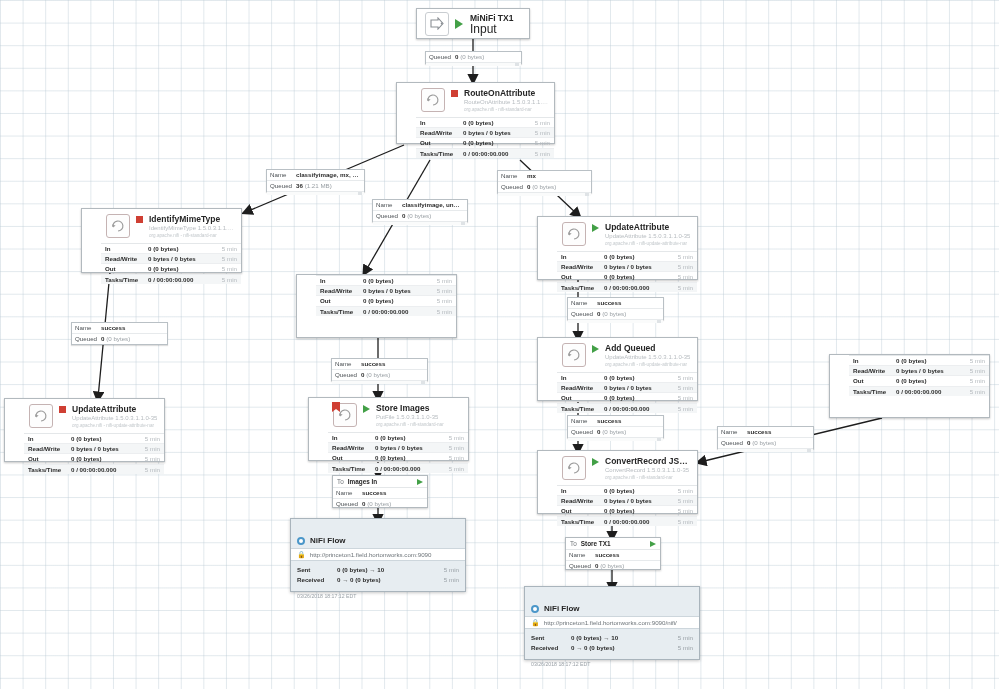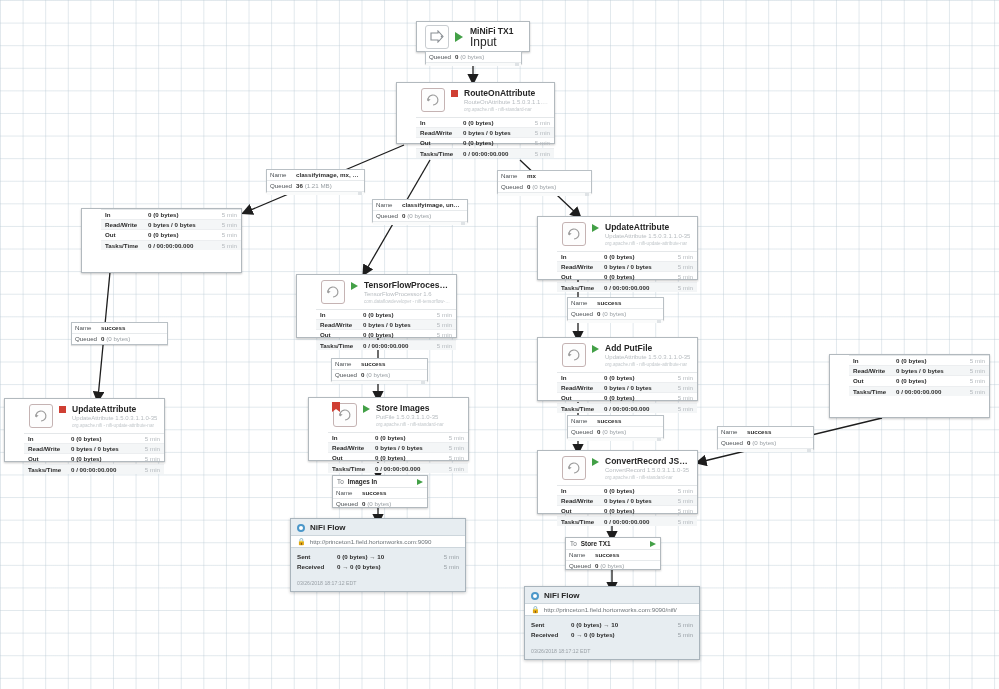--- a/index.html
+++ b/index.html
@@ -75,37 +75,37 @@
   .cv{flex:1 1 auto;color:#2b2b2b;font-weight:bold;white-space:nowrap;overflow:hidden;text-overflow:ellipsis;}
   .cv .dim{color:#9aa0a5;font-weight:normal;}
   .cbar{height:3px;background:#fafbfb;border-top:1px solid #e7eaec;position:relative;}
   .cbar:after{content:"";position:absolute;right:2px;top:0;width:4px;height:3px;background:#dfe3e6;}
 
   
   .rpg{
     position:absolute;background:#e7edf1;border:1px solid #a9b4bc;
     box-shadow:0 1px 3px rgba(0,0,0,.22);box-sizing:border-box;
   }
-  .rpg-head{display:flex;align-items:center;padding:4px 6px 3px 6px;}
+  .rpg-head{display:flex;align-items:center;padding:17px 6px 3px 6px;}
   .rpg-dot{width:8px;height:8px;border-radius:50%;border:2px solid #4b97c9;margin-right:5px;box-sizing:border-box;background:#fff;}
   .rpg-title{font-size:8px;font-weight:bold;color:#262626;}
   .rpg-url{display:flex;align-items:center;background:#ffffff;border-top:1px solid #cdd6dc;border-bottom:1px solid #cdd6dc;padding:2px 6px;font-size:6.2px;color:#6d7479;}
   .rpg-url .lock{margin-right:4px;color:#3c4ea0;font-size:7px;line-height:7px;}
   .rpg-rows{padding:4px 0 2px 0;}
   .rrow{display:flex;align-items:center;font-size:6.2px;line-height:10px;padding:0 6px;height:10px;}
   .rk{flex:0 0 40px;color:#2b2b2b;font-weight:bold;}
   .rv{flex:1 1 auto;color:#2b2b2b;font-weight:bold;}
   .rt{flex:0 0 28px;color:#9aa1a7;text-align:right;}
   .rpg-foot{font-size:5.2px;color:#9aa1a7;padding:6px 6px 4px 6px;}
 
   
   .inport{
     position:absolute;background:#ffffff;border:1px solid #b2b9be;
     box-shadow:0 1px 2px rgba(0,0,0,.22);box-sizing:border-box;
-    display:flex;align-items:center;padding:6px 8px;margin-top:13px;
+    display:flex;align-items:center;padding:6px 8px;
   }
   .inport-icon{width:22px;height:22px;flex:0 0 22px;border:1px solid #c9cdd1;border-radius:3px;background:#fff;display:flex;align-items:center;justify-content:center;margin-right:6px;}
   .inport-run{width:0;height:0;border-left:8px solid #43a047;border-top:5px solid transparent;border-bottom:5px solid transparent;margin-right:7px;}
   .inport-txt{line-height:11px;}
   .inport-n1{font-size:8.5px;font-weight:bold;color:#262626;}
   .inport-n2{font-size:12px;color:#262626;}
 </style>
 </head>
 <body>
 
@@ -240,20 +240,36 @@
       <span class="cv">mx</span>
     </div>
     <div class="crow">
       <span class="ck">Queued</span>
       <span class="cv"><span>0</span> <span class="dim">(0 bytes)</span></span>
     </div>
     <div class="cbar"></div>
   </div>
 
   <div class="proc" style="left:81px;top:208px;width:161px;height:65px;">
+    <div class="proc-head">
+      <span class="proc-gear">
+        <svg width="14" height="14" viewBox="0 0 14 14">
+            <path d="M2,8 A5,5 0 1,1 7,12" fill="none" stroke="#9d9d9d" stroke-width="1.2"></path>
+            <path d="M1,5.5 L2.2,8.4 L4.6,6.6 z" fill="#9d9d9d"></path>
+          </svg>
+      </span>
+      <span class="proc-status">
+          <i class="sq-stop"></i>
+        </span>
+      <span class="proc-titles">
+        <div class="proc-name">IdentifyMimeType</div>
+        <div class="proc-type">IdentifyMimeType 1.5.0.3.1.1.0-35</div>
+        <div class="proc-bundle">org.apache.nifi - nifi-standard-nar</div>
+      </span>
+    </div>
     <div class="proc-rows">
       <div class="prow">
           <span class="pk">In</span>
           <span class="pv">0 (0 bytes)</span>
           <span class="pt">5 min</span>
         </div>
       <div class="prow alt">
           <span class="pk">Read/Write</span>
           <span class="pv">0 bytes / 0 bytes</span>
           <span class="pt">5 min</span>
@@ -306,36 +322,20 @@
         </div>
       <div class="prow alt">
           <span class="pk">Tasks/Time</span>
           <span class="pv">0 / 00:00:00.000</span>
           <span class="pt">5 min</span>
         </div>
     </div>
   </div>
 
   <div class="proc" style="left:296px;top:274px;width:161px;height:64px;">
-    <div class="proc-head">
-      <span class="proc-gear">
-        <svg width="14" height="14" viewBox="0 0 14 14">
-            <path d="M2,8 A5,5 0 1,1 7,12" fill="none" stroke="#9d9d9d" stroke-width="1.2"></path>
-            <path d="M1,5.5 L2.2,8.4 L4.6,6.6 z" fill="#9d9d9d"></path>
-          </svg>
-      </span>
-      <span class="proc-status">
-          <i class="tri-run"></i>
-        </span>
-      <span class="proc-titles">
-        <div class="proc-name">TensorFlowProcessor</div>
-        <div class="proc-type">TensorFlowProcessor 1.6</div>
-        <div class="proc-bundle">com.dataflowdeveloper - nifi-tensorflow-nar</div>
-      </span>
-    </div>
     <div class="proc-rows">
       <div class="prow">
           <span class="pk">In</span>
           <span class="pv">0 (0 bytes)</span>
           <span class="pt">5 min</span>
         </div>
       <div class="prow alt">
           <span class="pk">Read/Write</span>
           <span class="pv">0 bytes / 0 bytes</span>
           <span class="pt">5 min</span>
@@ -381,21 +381,21 @@
       <span class="proc-gear">
         <svg width="14" height="14" viewBox="0 0 14 14">
             <path d="M2,8 A5,5 0 1,1 7,12" fill="none" stroke="#9d9d9d" stroke-width="1.2"></path>
             <path d="M1,5.5 L2.2,8.4 L4.6,6.6 z" fill="#9d9d9d"></path>
           </svg>
       </span>
       <span class="proc-status">
           <i class="tri-run"></i>
         </span>
       <span class="proc-titles">
-        <div class="proc-name">Add PutFile</div>
+        <div class="proc-name">Add Queued</div>
         <div class="proc-type">UpdateAttribute 1.5.0.3.1.1.0-35</div>
         <div class="proc-bundle">org.apache.nifi - nifi-update-attribute-nar</div>
       </span>
     </div>
     <div class="proc-rows">
       <div class="prow">
           <span class="pk">In</span>
           <span class="pv">0 (0 bytes)</span>
           <span class="pt">5 min</span>
         </div>

